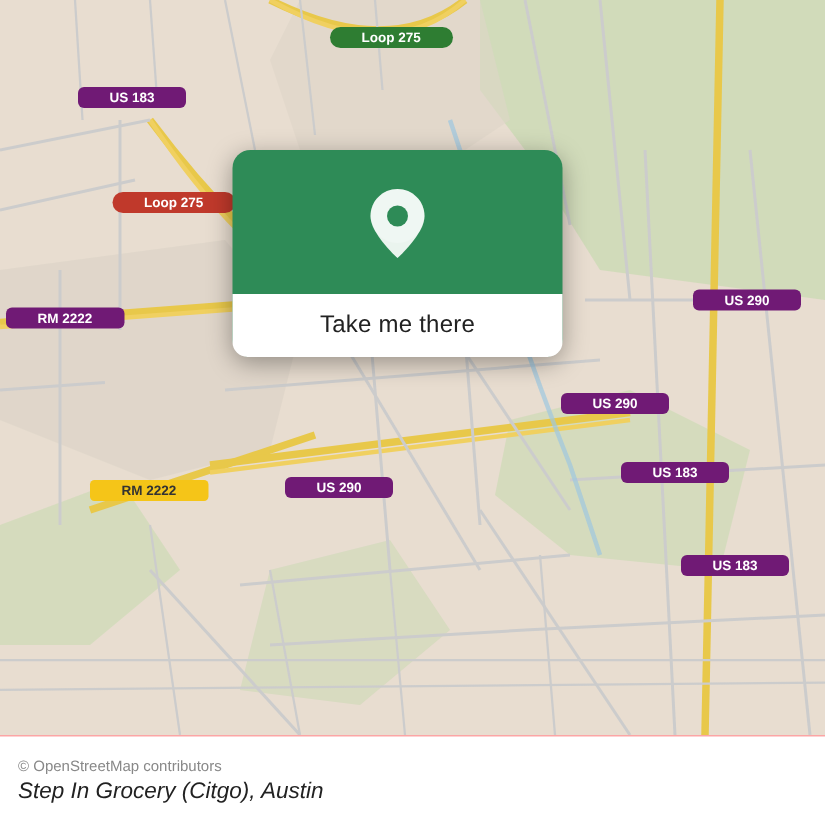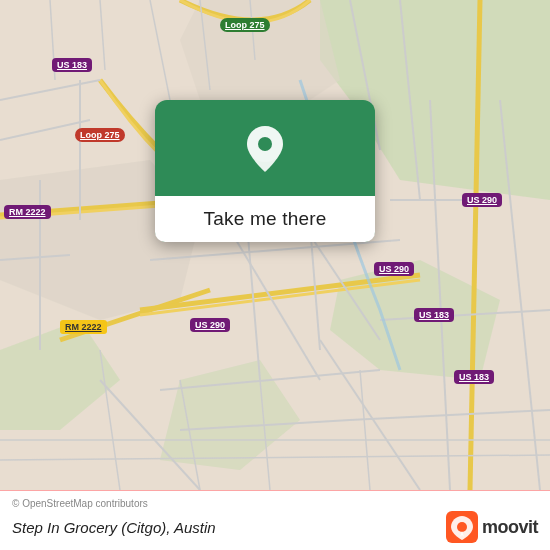--- a/index.html
+++ b/index.html
@@ -53,21 +53,21 @@
     }
 
     #popup-button {
       background: white;
       color: #222;
       border: none;
       border-radius: 0 0 10px 10px;
       width: calc(100% + 32px);
       margin: 0 -16px;
       padding: 12px 0;
-      font-size: 19px;
+      font-size: 16px;
       font-weight: 500;
       cursor: pointer;
       text-align: center;
       margin-top: 10px;
       letter-spacing: 0.01em;
     }
 
     #bottom-bar {
       width: 550px;
       height: 60px;
@@ -115,24 +115,23 @@
       color: #333;
       letter-spacing: -0.5px;
     }
 
     
     .road-badge {
       position: absolute;
       border-radius: 4px;
       font-size: 9px;
       font-weight: bold;
-      padding: 2px 5px;
+      padding: 2px 21px;
       white-space: nowrap;
       z-index: 5;
-      text-decoration: underline;
     }
     .badge-blue {
       background: #701a75;
       color: white;
     }
     .badge-red {
       background: #c0392b;
       color: white;
       border-radius: 10px;
     }
@@ -241,24 +240,14 @@
       </svg>
     </div>
     <button id="popup-button">Take me there</button>
   </div>
 </div>
 
 <div id="bottom-bar">
   <div id="attribution">© OpenStreetMap contributors</div>
   <div id="place-info">
     <span id="place-name">Step In Grocery (Citgo), Austin</span>
-    <div id="moovit-logo">
-
-      <svg id="moovit-icon" width="32" height="32" viewBox="0 0 32 32" xmlns="http://www.w3.org/2000/svg">
-        <rect width="32" height="32" rx="6" fill="#ff5722"></rect>
-        <path d="M16 5 C10 5 5 10 5 16 C5 23 16 29 16 29 C16 29 27 23 27 16 C27 10 22 5 16 5 Z" fill="white" opacity="0.9"></path>
-        <circle cx="16" cy="16" r="5" fill="#ff5722"></circle>
-        <path d="M16 20 L14 26 L16 24 L18 26 Z" fill="white" opacity="0.9"></path>
-      </svg>
-      <span id="moovit-text">moovit</span>
-    </div>
   </div>
 </div>
 
 </body></html>

